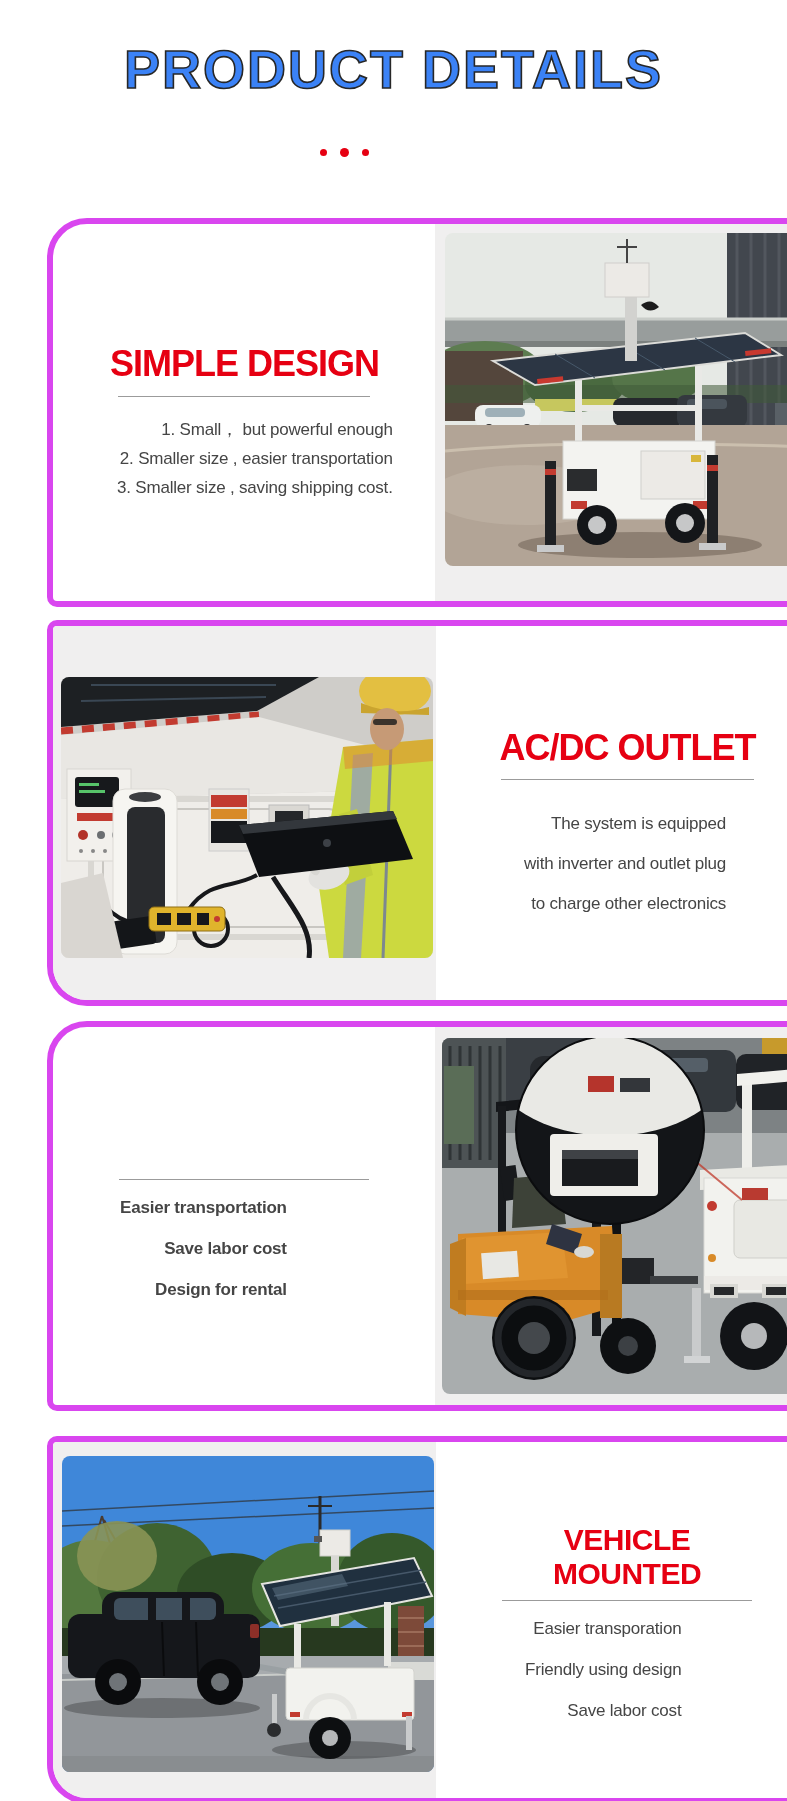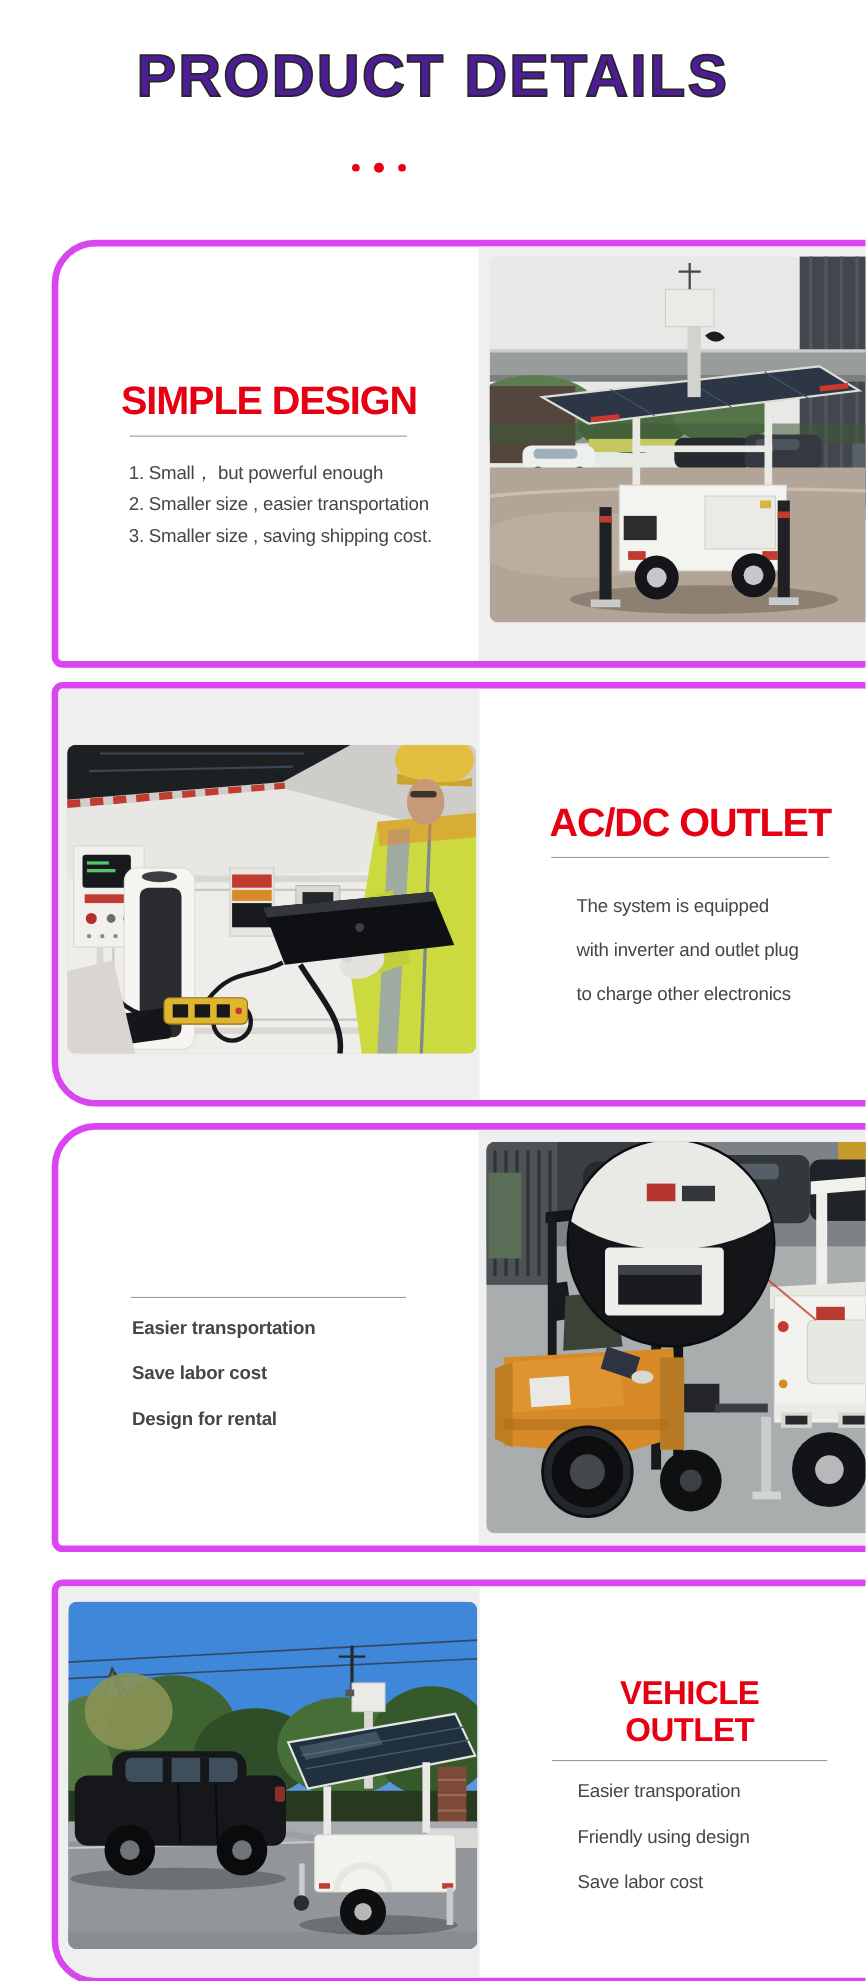--- a/index.html
+++ b/index.html
@@ -1,21 +1,21 @@
 <!DOCTYPE html>
 <html><head>
 <meta charset="utf-8">
 <style>
   html,body{margin:0;padding:0;background:#ffffff;}
   .page{position:relative;width:787px;height:1801px;background:#ffffff;overflow:hidden;
         font-family:"Liberation Sans","DejaVu Sans",sans-serif;}
 
   
   .title{position:absolute;top:2px;left:0;width:787px;text-align:center;
-         font-size:54px;font-weight:bold;letter-spacing:2px;color:#4c1d95;
+         font-size:54px;font-weight:bold;letter-spacing:2px;color:#3b82f6;
          -webkit-text-stroke:1.6px #272727;}
   .banner{position:absolute;top:80px;left:178px;width:333px;height:36px;line-height:36px;
           background:#e60012;color:#ffffff;text-align:center;font-size:23px;
           border-radius:6px;}
   .dots{position:absolute;top:148px;left:178px;width:333px;display:flex;
         justify-content:center;align-items:center;gap:13px;}
   .dot{width:7px;height:7px;border-radius:50%;background:#e60012;}
   .dot.mid{width:9px;height:9px;}
 
   
@@ -41,21 +41,21 @@
 
   .textcol{position:absolute;top:0;width:383px;height:100%;}
   .textcol.leftcol{left:0;}
   .textcol.rightcol{left:383px;}
 
   .heading{position:absolute;left:0;width:100%;text-align:center;margin:0;
            color:#e60012;font-weight:bold;font-size:36px;letter-spacing:-1px;line-height:1.1;}
   .c4 .heading{font-size:30px;letter-spacing:-0.5px;line-height:34px;left:71px;width:240px;}
   .rule{position:absolute;height:1px;background:#9b9b9b;}
 
-  .items{position:absolute;}
+  .items{position:absolute;text-align:right;}
   .items div{font-size:17px;color:#454545;letter-spacing:-0.2px;line-height:17px;white-space:nowrap;}
   .items.tight div{margin-bottom:12px;}
   .items.loose div{margin-bottom:23px;}
   .items.loose3 div{margin-bottom:24px;}
 </style>
 </head>
 <body>
 
 <div class="page">
 
@@ -375,21 +375,21 @@
         <rect x="228" y="256" width="10" height="5" fill="#c23b30"></rect>
         <rect x="340" y="256" width="10" height="5" fill="#c23b30"></rect>
         <circle cx="268" cy="282" r="21" fill="#0d0f11"></circle>
           <circle cx="268" cy="282" r="8" fill="#b5b7b9"></circle>
         <rect x="344" y="260" width="6" height="34" fill="#c9cbcc"></rect>
         <rect x="210" y="238" width="5" height="32" fill="#c9cbcc"></rect>
         <circle cx="212" cy="274" r="7" fill="#2a2c2e"></circle>
       </svg>
     </div>
     <div class="textcol rightcol">
-      <h2 class="heading" style="top:81px;">VEHICLE OUTLET</h2>
+      <h2 class="heading" style="top:81px;">VEHICLE MOUNTED</h2>
       <div class="rule" style="top:158px;left:66px;width:250px;"></div>
       <div class="items loose3" style="top:178px;left:89px;">
         <div>Easier transporation</div>
         <div>Friendly using design</div>
         <div>Save labor cost</div>
       </div>
     </div>
   </section>
 
 </div>

